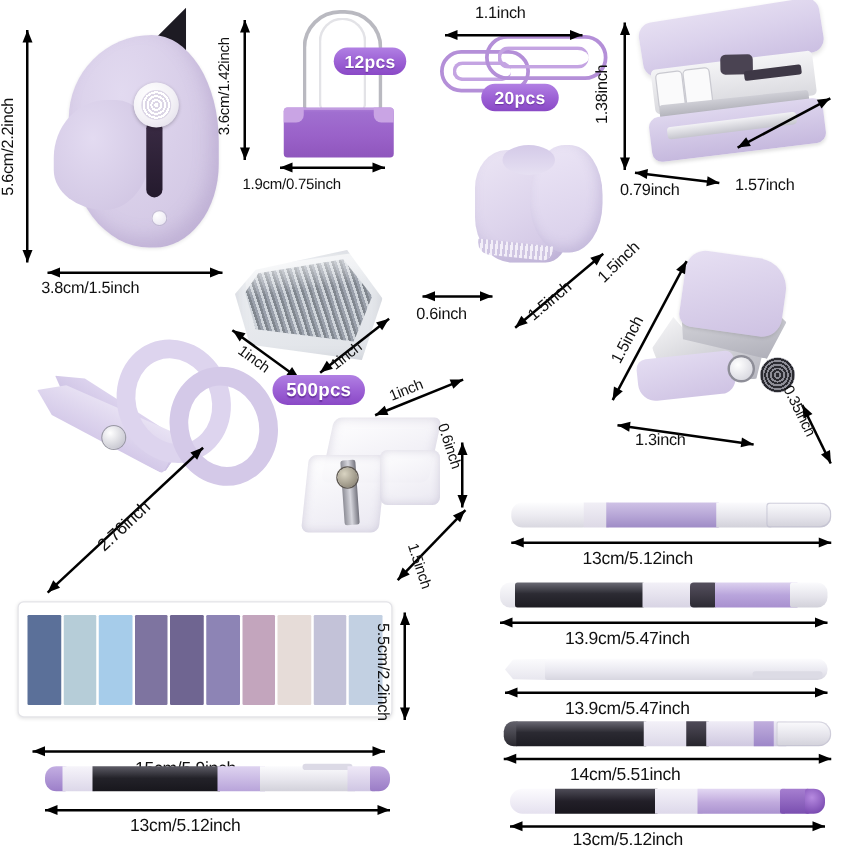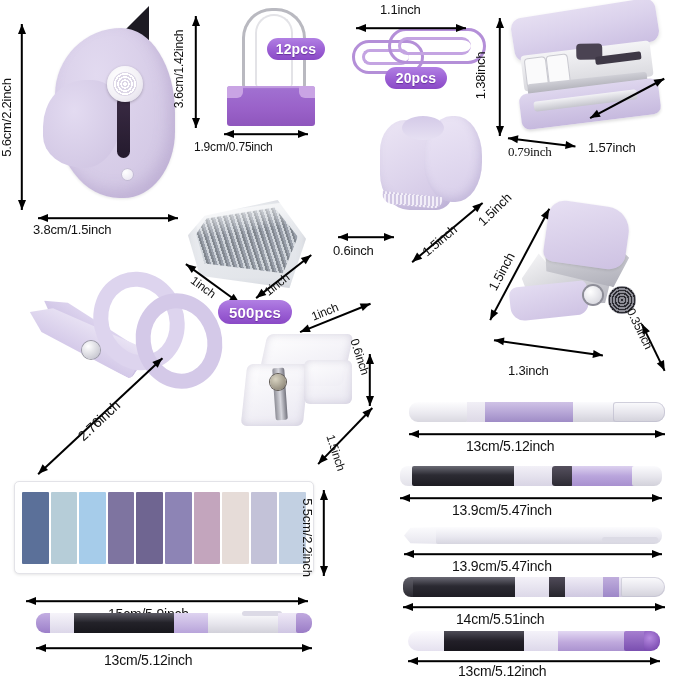--- a/index.html
+++ b/index.html
@@ -267,21 +267,21 @@
       <div class="ah l"></div>
       <div class="ah r"></div>
   </div>
   <div class="lbl" style="left:457px;top:68px;transform:rotate(-90deg);">1.38inch</div>
 
   <div class="dim" style="left:508px;top:132px;width:68px;height:12px;transform:rotate(7deg);">
     <div class="bar" style="width:68px"></div>
       <div class="ah l"></div>
       <div class="ah r"></div>
   </div>
-  <div class="lbl" style="left:508px;top:144px;font-family:Liberation Serif, serif;">0.79inch</div>
+  <div class="lbl" style="left:496px;top:144px;">0.79inch</div>
 
   <div class="dim" style="left:590px;top:112px;width:84px;height:12px;transform:rotate(-28deg);transform-origin:0 50%;">
     <div class="bar" style="width:84px"></div>
       <div class="ah l"></div>
       <div class="ah r"></div>
   </div>
   <div class="lbl" style="left:588px;top:140px;">1.57inch</div>
 
   <div class="staples">
     <div class="box"></div>
@@ -340,21 +340,21 @@
       <div class="ah l"></div>
       <div class="ah r"></div>
   </div>
   <div class="lbl" style="left:492px;top:282px;transform:rotate(-62deg);transform-origin:0 50%;">1.5inch</div>
 
   <div class="dim" style="left:494px;top:334px;width:110px;height:12px;transform:rotate(8deg);">
     <div class="bar" style="width:110px"></div>
       <div class="ah l"></div>
       <div class="ah r"></div>
   </div>
-  <div class="lbl" style="left:508px;top:363px;">1.3inch</div>
+  <div class="lbl" style="left:508px;top:344px;">1.3inch</div>
 
   <div class="dim" style="left:642px;top:318px;width:52px;height:12px;transform:rotate(64deg);transform-origin:0 50%;">
     <div class="bar" style="width:52px"></div>
       <div class="ah l"></div>
       <div class="ah r"></div>
   </div>
   <div class="lbl sm" style="left:630px;top:302px;transform:rotate(64deg);transform-origin:0 50%;">0.35inch</div>
 
   <div class="lbl" style="left:480px;top:216px;transform:rotate(-44deg);transform-origin:0 50%;">1.5inch</div>
 

